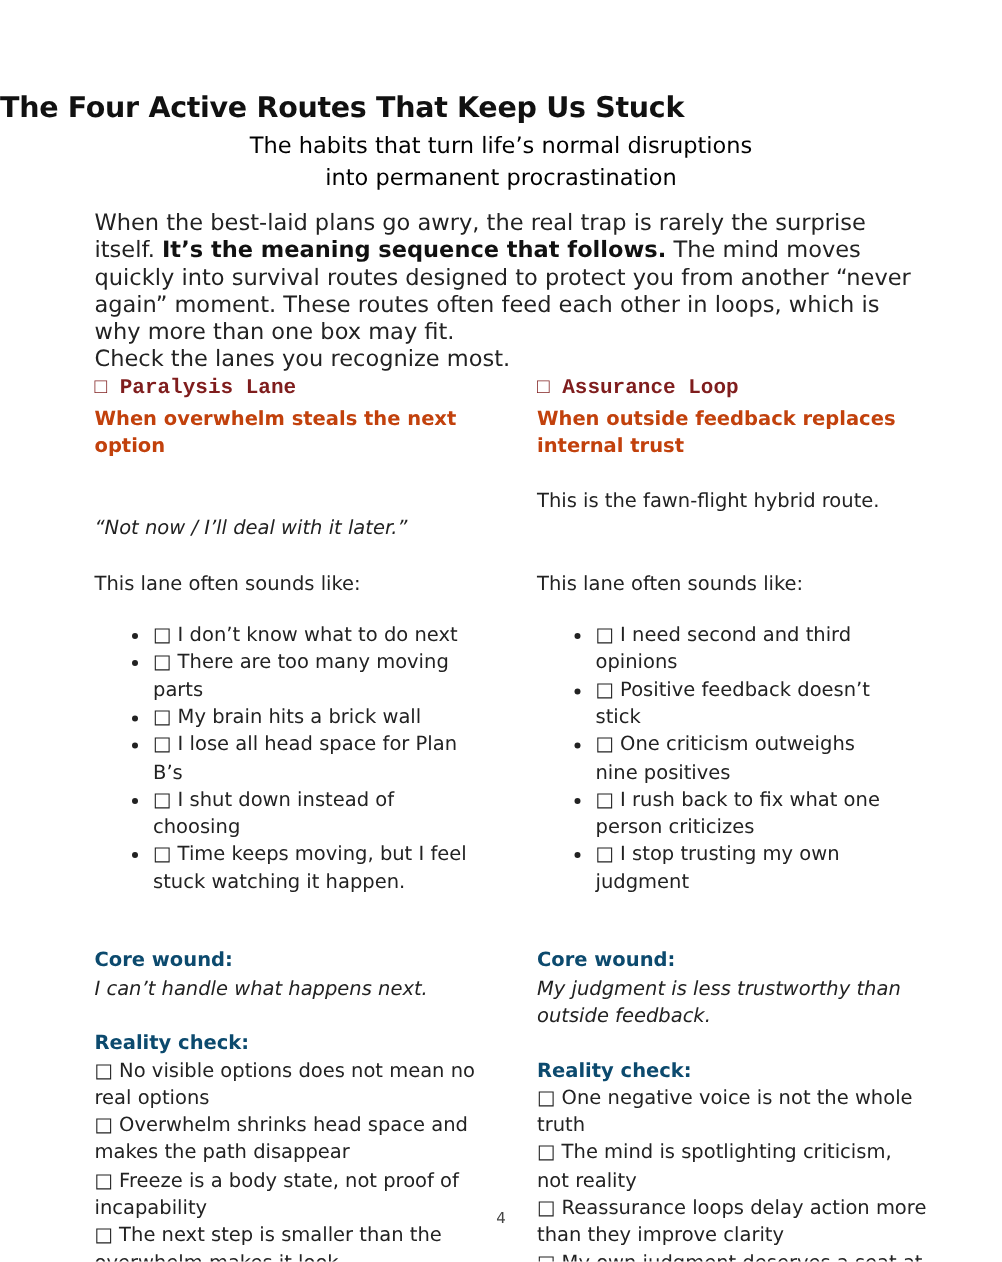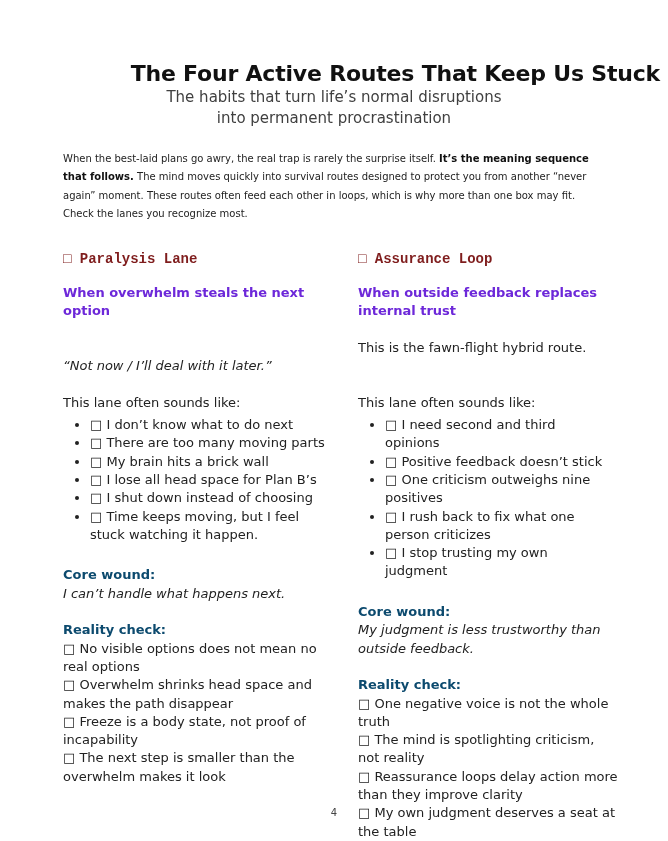--- a/index.html
+++ b/index.html
@@ -1,32 +1,32 @@
 <!DOCTYPE html>
 <html><head>
 <meta charset="utf-8">
 <style>
   html, body { margin:0; padding:0; background:#ffffff; }
   body { width:668px; height:841px; position:relative; overflow:hidden;
          font-family:"DejaVu Sans","Liberation Sans",sans-serif; color:#111; }
-  .title { position:absolute; top:61px; left:0; width:660px; text-align:right;
-           font-weight:bold; font-size:22px; letter-spacing:-0.2px; }
+  .title { position:absolute; top:61px; left:0; width:660px; text-align:left;
+           font-weight:bold; font-size:19px; letter-spacing:-0.2px; }
   .subtitle { position:absolute; top:87px; left:150px; width:368px; text-align:center;
-              font-size:15px; line-height:21px; color:#404040; }
-  .intro { position:absolute; top:150px; left:63px; width:550px; font-size:10px;
+              font-size:15px; line-height:21px; color:#000000; }
+  .intro { position:absolute; top:139px; left:63px; width:550px; font-size:15px;
            line-height:18.3px; color:#222; }
   .intro b { color:#111; }
   .col { position:absolute; top:249px; font-size:13px; line-height:18.3px; color:#222; }
   .col.left { left:63px; width:270px; }
   .col.right { left:358px; width:260px; }
   .lane-title { font-weight:bold; font-size:14px; line-height:21px; color:#7f1d1d;font-family:Liberation Mono, monospace; }
-  .lane-sub { font-weight:bold; color:#6d28d9; margin-top:14px; }
+  .lane-sub { font-weight:bold; color:#c2410c; margin-top:1px; }
   .gap { height:18.3px; }
   .ital { font-style:italic; }
-  ul { margin:4px; padding:0 0 0 23px; list-style:disc; }
+  ul { margin:16px; padding:0 0 0 23px; list-style:disc; }
   ul li { padding-left:0; }
   .label-b { font-weight:bold; color:#0c4a6e; }
   .rc-item { }
   .page-num { position:absolute; top:807px; left:0; width:668px; text-align:center;
               font-size:10px; color:#444; }
 </style>
 </head>
 <body>
 
 <div class="title">The Four Active Routes That Keep Us Stuck</div>

